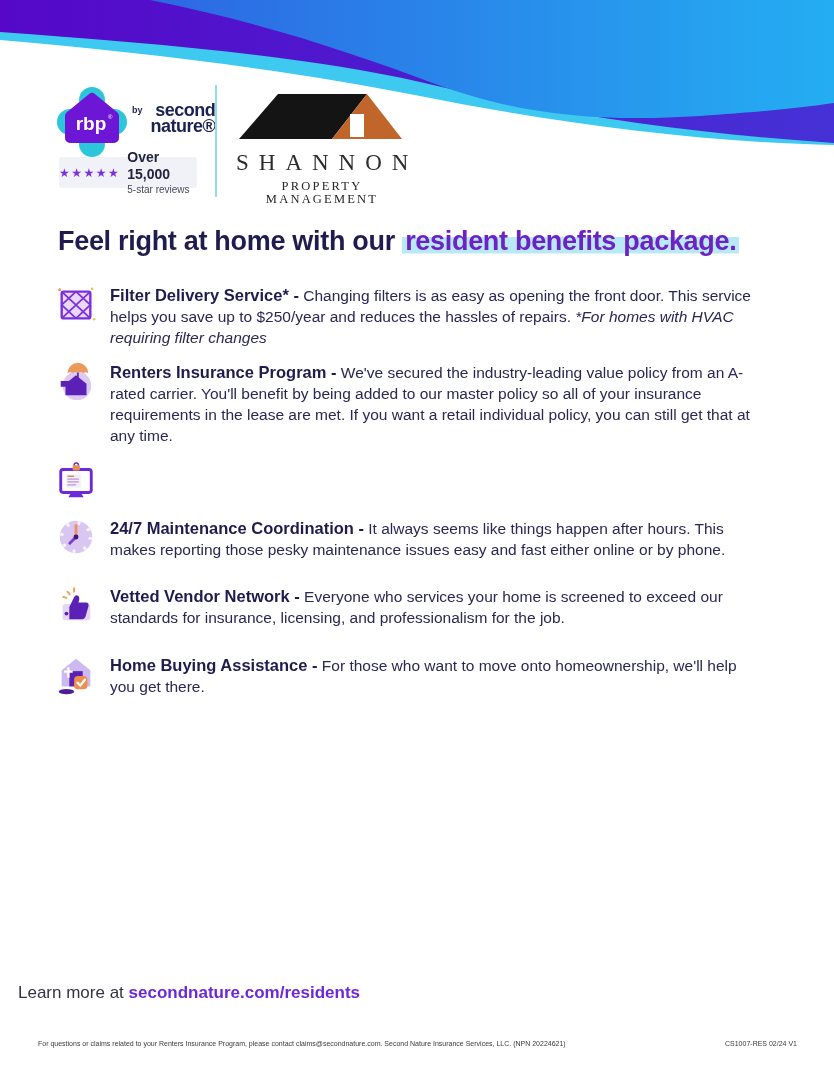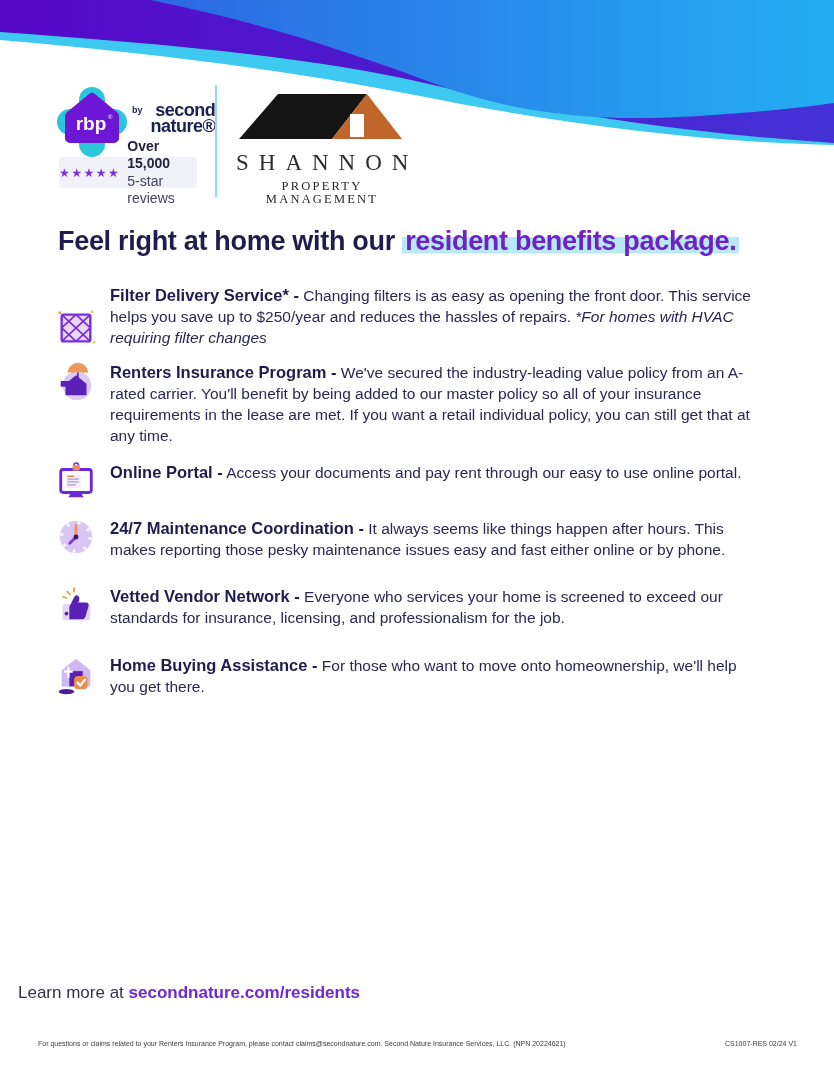--- a/index.html
+++ b/index.html
@@ -15,21 +15,21 @@
   .sn-by{font-size:9px;font-weight:700;color:#1b2150;margin-top:3px;}
   .sn-words{display:flex;flex-direction:column;text-align:right;}
   .sn-words .w{font-size:18px;font-weight:700;color:#1b2150;letter-spacing:-0.5px;line-height:16px;}
   .sn-words .w2{margin-left:7px;}
 
   .rating{position:absolute;left:59px;top:157px;width:138px;height:31px;background:#f1f2f7;
           border-radius:3px;display:flex;align-items:center;justify-content:center;gap:7px;}
   .stars{color:#7a2fe0;font-size:12px;letter-spacing:1.5px;line-height:1;}
   .rating-text{display:flex;flex-direction:column;line-height:1.25;}
   .rt1{font-size:14px;font-weight:700;color:#23223f;}
-  .rt2{font-size:14px;color:#44445e;}
+  .rt2{font-size:10px;color:#44445e;}
 
   .divider{position:absolute;left:215px;top:85px;width:2px;height:112px;background:#8fdcf0;}
 
   .shannon{position:absolute;left:236px;top:92px;width:172px;text-align:center;}
   .roof{display:block;margin:0 auto;}
   .shannon-name{font-family:"Liberation Serif",serif;font-size:23px;letter-spacing:10px;
                 color:#2d2d2d;margin-top:11px;line-height:1;}
   .shannon-sub{font-family:Liberation Serif, serif;font-size:12.5px;letter-spacing:2.2px;
                color:#262626;margin-top:6px;line-height:1;}
 
@@ -37,21 +37,21 @@
   .headline{position:absolute;left:58px;top:226px;font-size:27px;font-weight:700;
             letter-spacing:-0.3px;white-space:nowrap;color:#201c4e;}
   .headline .hl{color:#6d22c4;
                 background-image:linear-gradient(#b9e9f6,#b9e9f6);
                 background-repeat:no-repeat;background-size:100% 55%;background-position:0 82%;
                 padding:0 3px;}
 
   
   .benefits{position:absolute;left:55px;top:283px;width:706px;}
   .benefit{display:flex;gap:13px;align-items:flex-start;}
-  .benefit:nth-child(1){margin-bottom:12px;align-items:flex-end;}
+  .benefit:nth-child(1){margin-bottom:12px;}
   .benefit:nth-child(2){margin-bottom:14px;justify-content:space-between;}
   .benefit:nth-child(3){margin-bottom:14px;}
   .benefit:nth-child(4){margin-bottom:24px;}
   .benefit:nth-child(5){margin-bottom:25px;}
   .benefit .icon{flex:0 0 auto;}
   .benefit p{margin:2px 0 0 0;font-size:15.5px;line-height:21px;color:#2a2753;}
   .benefit strong{font-size:16.5px;color:#1f1b4e;}
   .benefit .note{font-style:italic;}
 
   
@@ -161,24 +161,20 @@
     <div class="benefit">
       <svg class="icon" width="42" height="42" viewBox="0 0 44 44">
         <rect x="6" y="10" width="32" height="24" rx="2.5" fill="#ffffff" stroke="#6d28d9" stroke-width="3"></rect>
         <rect x="12" y="15" width="15" height="14" fill="#f3ecfb"></rect>
         <path d="M13,17 h7" stroke="#e8904f" stroke-width="1.6"></path>
         <path d="M13,20 h12 M13,23 h12 M13,26 h9" stroke="#b29ad8" stroke-width="1.4"></path>
         <path d="M20,6 v-0.5 a2.3,2.3 0 0 1 4.6,0 V6" stroke="#6d28d9" stroke-width="1.6" fill="none"></path>
         <rect x="18.5" y="5.5" width="7.5" height="5.5" rx="1" fill="#e8904f"></rect>
         <path d="M17,34 h10 l3,5 h-16 Z" fill="#6d28d9"></path>
       </svg>
-      <p>
-        <strong>Online Portal -</strong>
-        <span>Access your documents and pay rent through our easy to use online portal.</span>
-      </p>
     </div>
 
     <div class="benefit">
       <svg class="icon" width="42" height="42" viewBox="0 0 44 44">
         <circle cx="22" cy="22" r="17" fill="#d9c7f2"></circle>
         <circle cx="22" cy="22" r="15" fill="none" stroke="#f7f3fd" stroke-width="3.5" stroke-dasharray="3 9"></circle>
         <line x1="22" y1="22" x2="22" y2="10" stroke="#ef8e68" stroke-width="3" stroke-linecap="round"></line>
         <line x1="22" y1="22" x2="15.5" y2="28.5" stroke="#7a3fd8" stroke-width="3" stroke-linecap="round"></line>
         <circle cx="22" cy="22" r="2.6" fill="#3b1a78"></circle>
       </svg>

